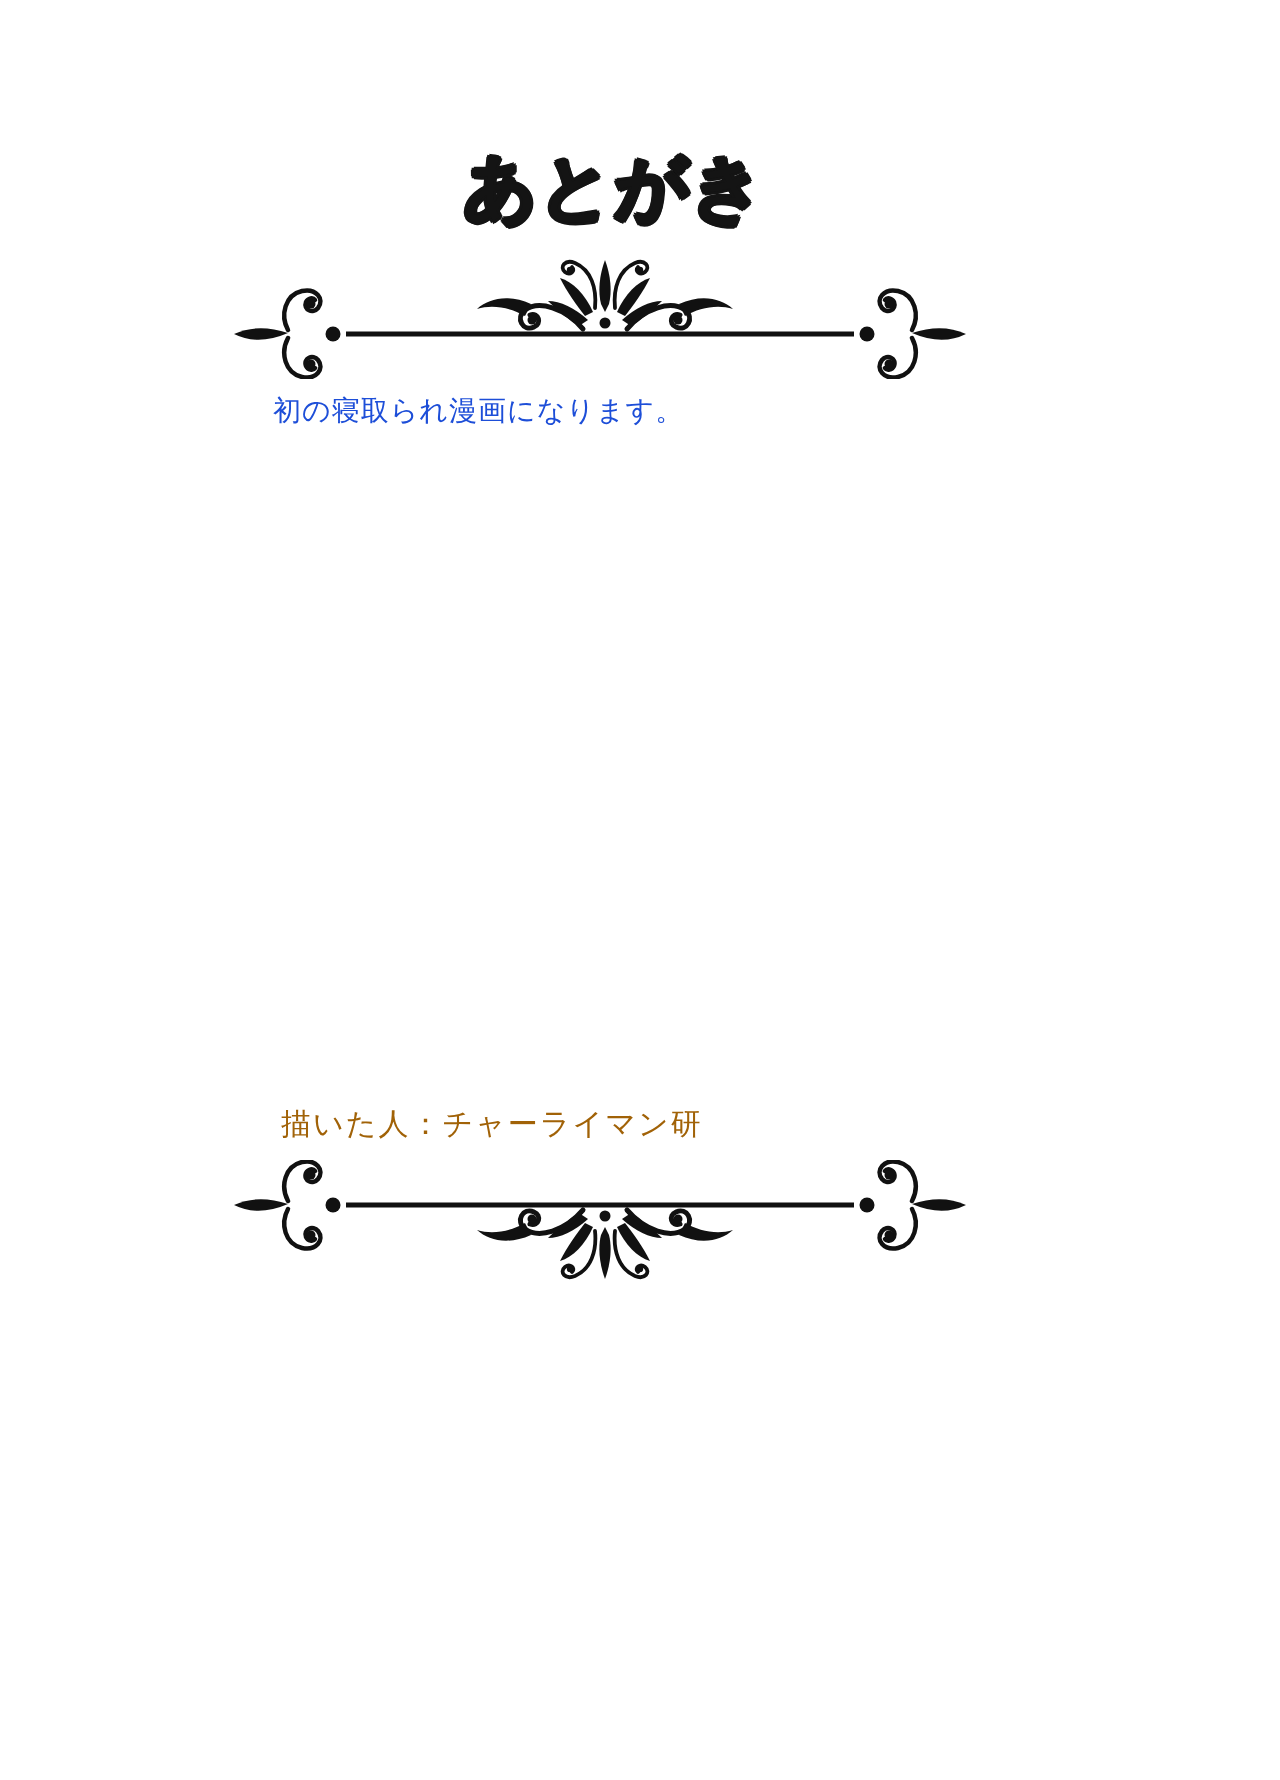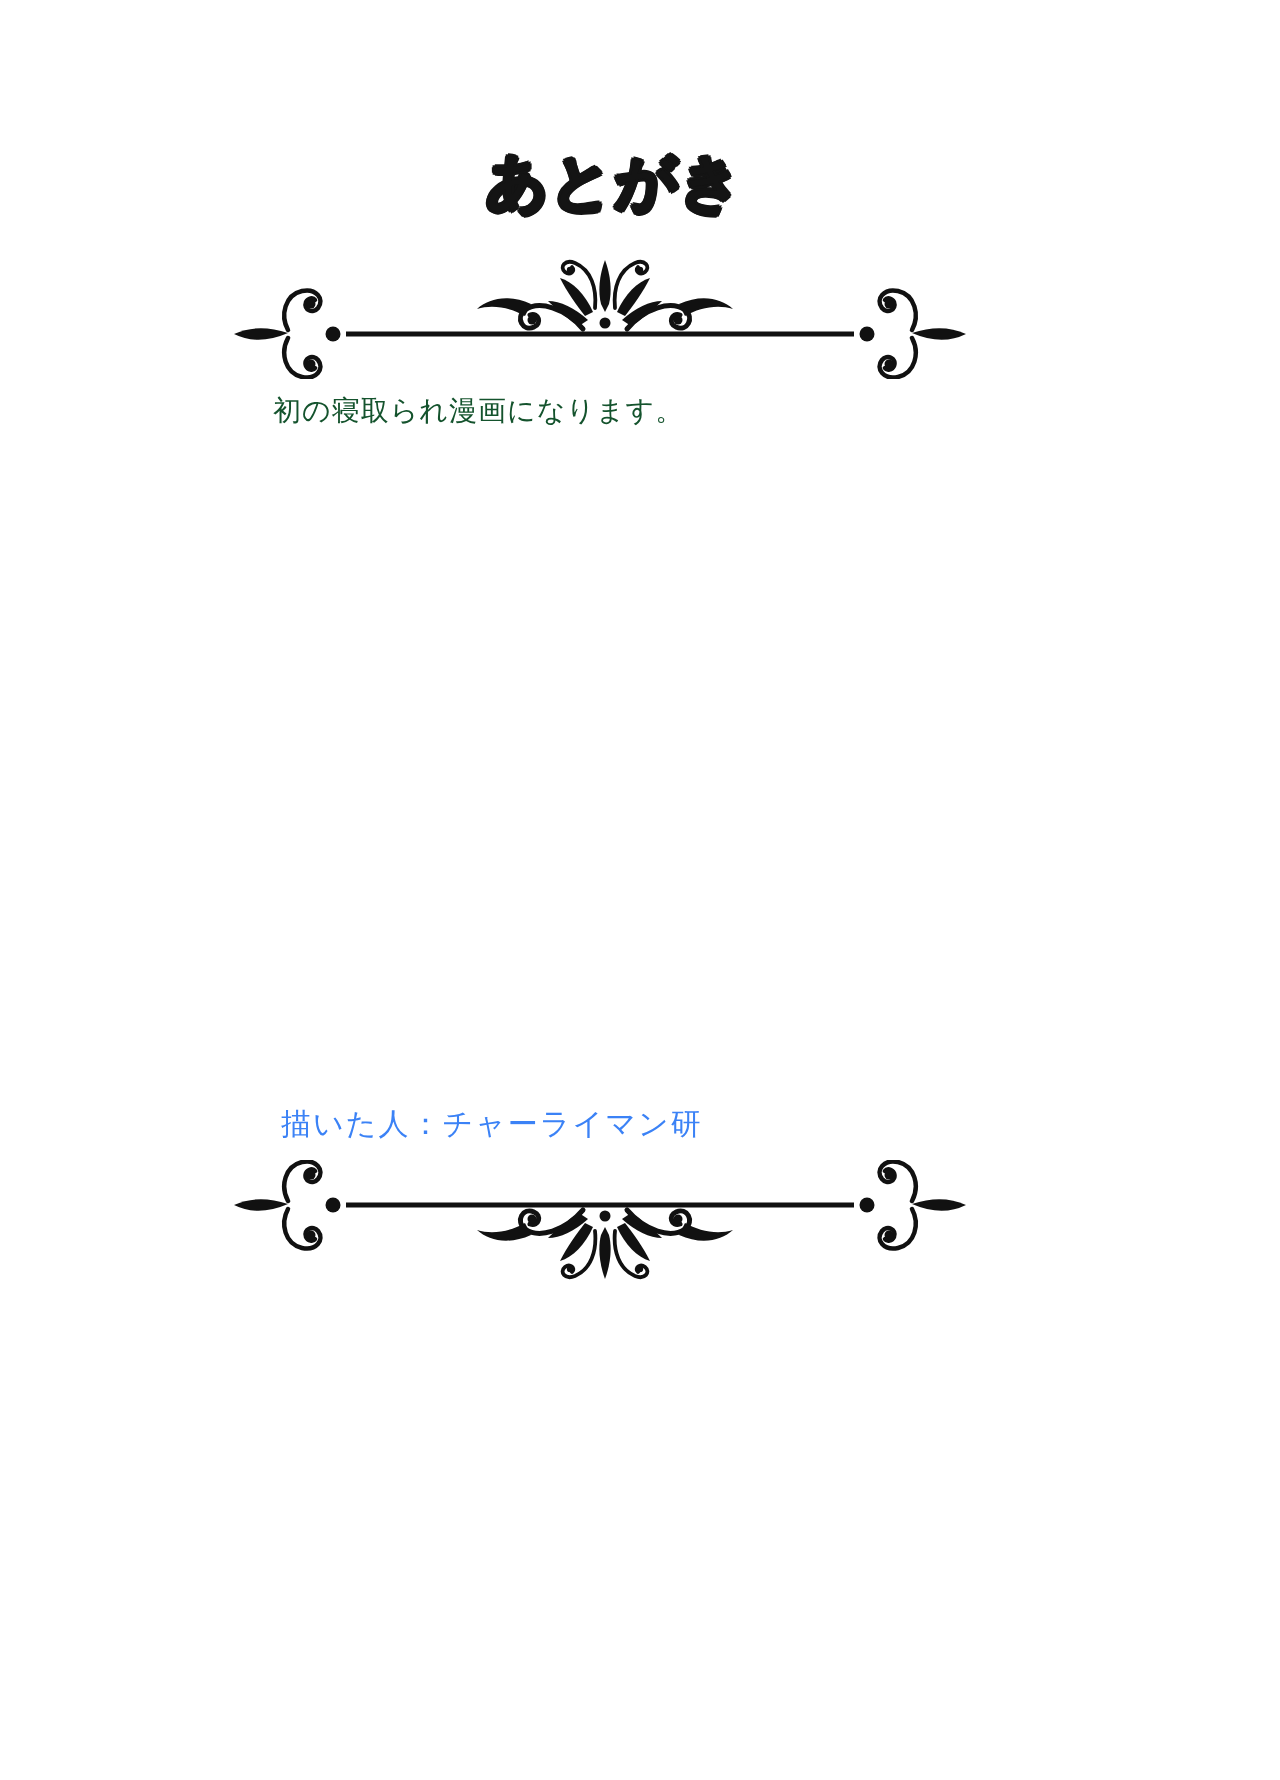--- a/index.html
+++ b/index.html
@@ -19,21 +19,21 @@
     position: absolute;
     inset: 0;
     background: #ffffff;
   }
   .title {
     position: absolute;
     top: 148px;
     left: 615px;
     transform: translateX(-50%);
     margin: 0;
-    font-size: 61px;
+    font-size: 72px;
     line-height: 1.1;
     font-weight: bold;
     letter-spacing: 2px;
     color: #141414;
     white-space: nowrap;
     
     text-shadow:
       3px 0 0 currentColor, -3px 0 0 currentColor,
       0 3px 0 currentColor, 0 -3px 0 currentColor,
       2.2px 2.2px 0 currentColor, -2.2px 2.2px 0 currentColor,
@@ -50,33 +50,33 @@
   .divider-bottom { top: 1160px; height: 140px; }
   .divider svg { display: block; width: 100%; height: 100%; }
 
   .body-text {
     position: absolute;
     left: 273px;
     top: 391px;
     font-size: 28px;
     line-height: 39px;
     letter-spacing: 1px;
-    color: #14532d;
+    color: #1d4ed8;
     white-space: nowrap;
   }
   .body-text p { margin: 0; }
 
   .credit {
     position: absolute;
     left: 281px;
     top: 1104px;
     font-size: 30px;
     line-height: 40px;
     letter-spacing: 2px;
-    color: #3b82f6;
+    color: #a16207;
     white-space: nowrap;
   }
   .defs-holder { position: absolute; width: 0; height: 0; overflow: hidden; }
 </style>
 </head>
 <body>
 
 <svg class="defs-holder" xmlns="http://www.w3.org/2000/svg" aria-hidden="true">
   <defs>
 

